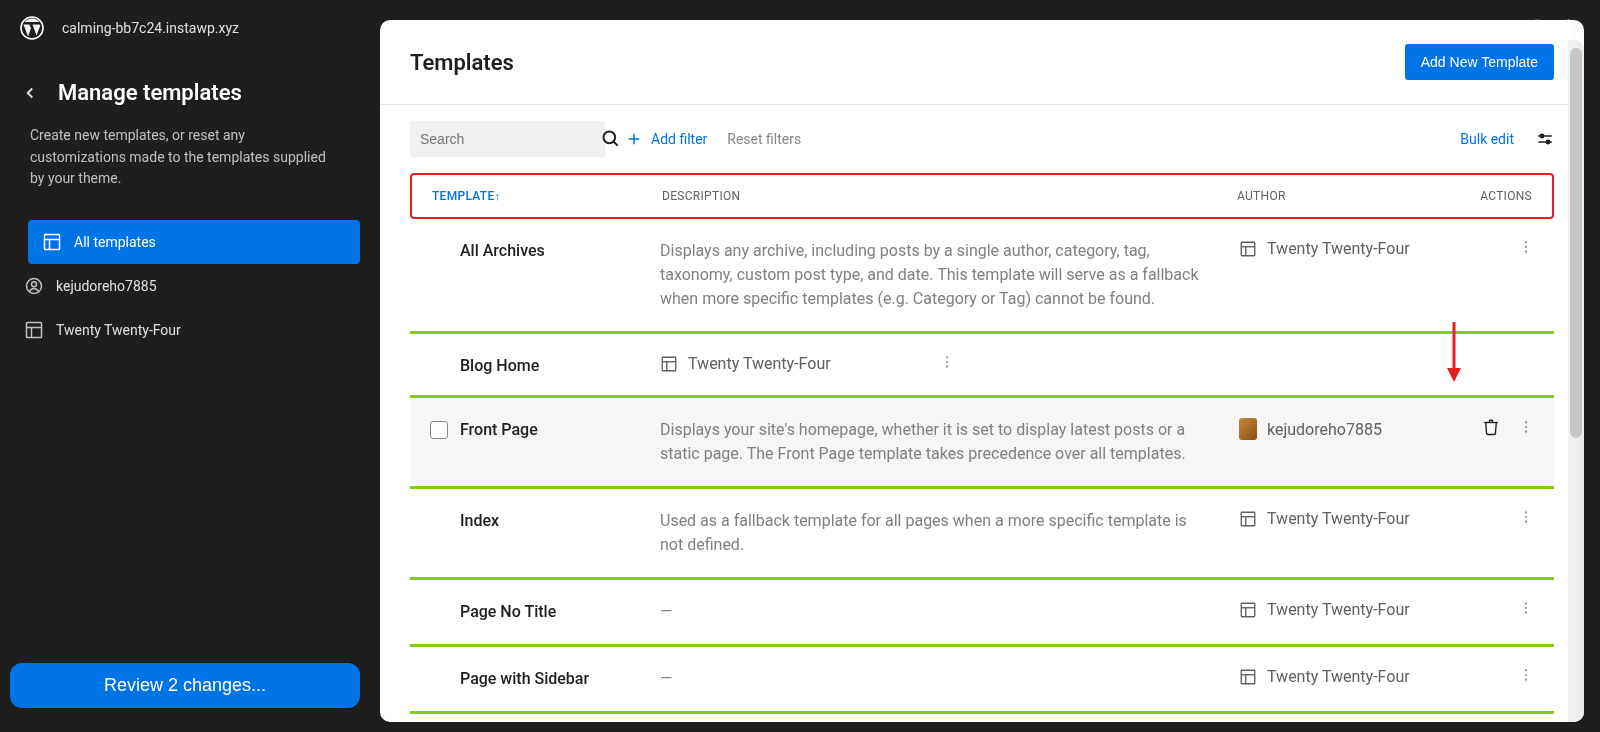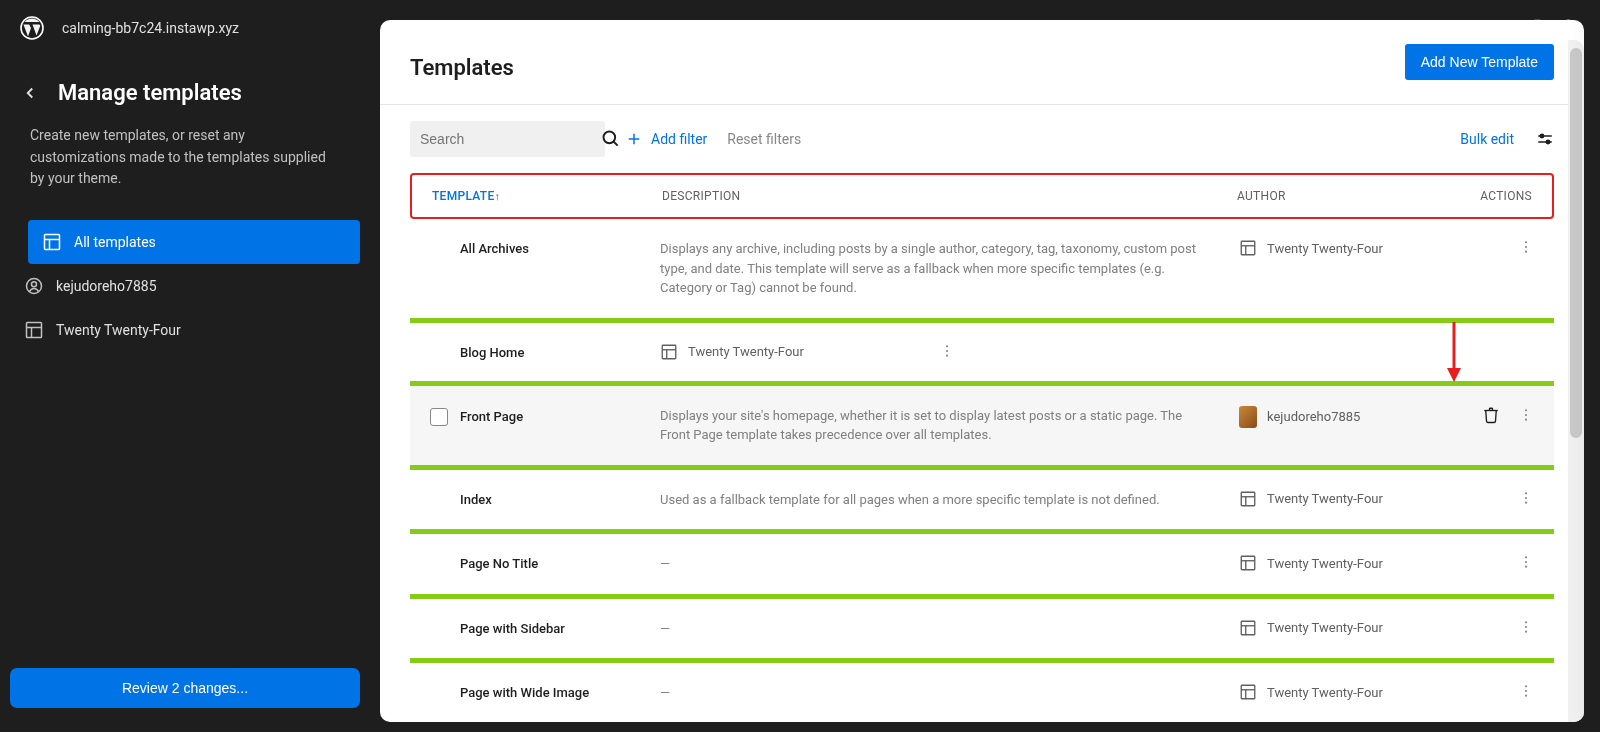--- a/index.html
+++ b/index.html
@@ -16,27 +16,27 @@
   .sidebar { position: absolute; left: 0; top: 50px; width: 370px; height: calc(732px - 56px); background: #1e1e1e; padding: 30px 20px 0 20px; display: flex; flex-direction: column; }
   .sidebar-header { display: flex; align-items: center; margin-bottom: 20px; }
   .back-chevron { width: 20px; height: 20px; margin-right: 18px; cursor: pointer; display: flex; align-items: center; justify-content: center; }
   .sidebar-title { font-size: 22px; font-weight: 600; color: #fff; }
   .sidebar-desc { font-size: 14px; color: #c0c0c0; line-height: 1.55; margin-bottom: 30px; padding: 0 10px; }
   .nav-list { list-style: none; }
   .nav-item { display: flex; align-items: center; padding: 12px 14px; border-radius: 4px; cursor: pointer; font-size: 14px; color: #e0e0e0; margin-left: -10px; margin-right: -10px; }
   .nav-item.active { background: #0073e6; color: #fff; margin-left: 8px; }
   .nav-item .nav-icon { width: 20px; height: 20px; margin-right: 12px; display: flex; align-items: center; justify-content: center; flex-shrink: 0; }
   .sidebar-footer { margin-top: auto; padding: 18px 0; margin-left: -10px; margin-right: -10px; }
-  .review-btn { width: 100%; background: #0073e6; color: #fff; border: none; padding: 12px; font-size: 14px; border-radius: 7px; cursor: pointer; }
+  .review-btn { width: 100%; background: #0073e6; color: #fff; border: none; padding: 12px; font-size: 18px; border-radius: 12px; cursor: pointer; }
 
   
   .main { position: absolute; left: 380px; top: 20px; width: calc(1600px - 380px - 16px); height: calc(732px - 30px); background: #fff; border-radius: 10px; color: #1e1e1e; display: flex; flex-direction: column; overflow: hidden; }
   .main::after { content:""; position: absolute; right:0; top:4px; bottom:4px; width:14px; background: linear-gradient(to right, transparent, rgba(0,0,0,0.02)); }
   
-  .main-header { display: flex; align-items: flex-end; padding: 24px 30px 24px 30px; }
+  .main-header { display: flex; align-items: center; padding: 24px 30px 24px 30px; }
   .main-title { font-size: 22px; font-weight: 600; color: #1e1e1e; }
   .add-btn { margin-left: auto; background: #0073e6; color: #fff; border: none; padding: 10px 16px; font-size: 14px; border-radius: 3px; cursor: pointer; }
   .divider { height: 1px; background: #e3e3e3; margin: 0; }
   
   .toolbar { display: flex; align-items: center; padding: 16px 30px; gap: 20px; }
   .search-wrap { display: flex; align-items: center; background: #f0f0f0; border-radius: 3px; width: 195px; height: 36px; padding: 0 10px; }
   .search-input { border: none; background: transparent; outline: none; font-size: 14px; color: #555; flex: 1; }
   .search-input::placeholder { color: #757575; }
   .search-icon-btn { width: 20px; height: 20px; display: flex; align-items: center; justify-content: center; color: #1e1e1e; }
   .add-filter { display: flex; align-items: center; gap: 8px; color: #0073e6; font-size: 14px; cursor: pointer; }
@@ -47,21 +47,21 @@
 
   
   .table-wrap { flex: 1; overflow-y: auto; padding: 0 30px 10px 30px; }
   .table-header-row { display: flex; align-items: center; font-size: 12px; letter-spacing: 0.3px; color: #606060; padding: 14px 20px; border: 2.5px solid #e61e1e; border-radius: 4px; position: relative; }
   .col-template { width: 230px; color: #0073e6; font-weight: 500; display: flex; align-items: center; }
   .sort-arrow { font-size: 11px; }
   .col-desc { flex: 1; }
   .col-author { width: 205px; }
   .col-actions { width: 90px; text-align: right; }
   
-  .row { display: flex; align-items: flex-start; padding: 20px 20px; border-bottom: 5px solid #84cc16; font-size: 13px; position: relative; }
+  .row { display: flex; align-items: flex-start; padding: 20px 20px; border-bottom: 3px solid #84cc16; font-size: 16px; position: relative; }
   .row.hovered { background: #f6f6f6; }
   .row .cell-template { width: 230px; color: #1e1e1e; font-weight: 500; display: flex; align-items: center; gap: 12px; padding-top: 2px; }
   .row .cell-desc { flex: 1; color: #808080; line-height: 1.5; padding-right: 40px; }
   .row .cell-author { width: 205px; color: #606060; display: flex; align-items: center; gap: 10px; }
   .author-icon { width: 18px; height: 18px; display: flex; align-items: center; justify-content: center; color: #606060; }
   .author-avatar { width: 18px; height: 22px; background: linear-gradient(135deg,#c88a3a,#8a4b17); border-radius: 3px; display:inline-block; }
   .row .cell-actions { width: 90px; display: flex; justify-content: flex-end; align-items: center; gap: 18px; }
   .trash-icon { width: 18px; height: 18px; color: #1e1e1e; cursor: pointer; display: flex; align-items: center; justify-content: center; }
   .dots-icon { width: 16px; height: 16px; color: #888; cursor: pointer; display: flex; align-items: center; justify-content: center; }
   .checkbox { width: 18px; height: 18px; border: 1.5px solid #888; border-radius: 3px; background: #fff; cursor: pointer; flex-shrink: 0; }

